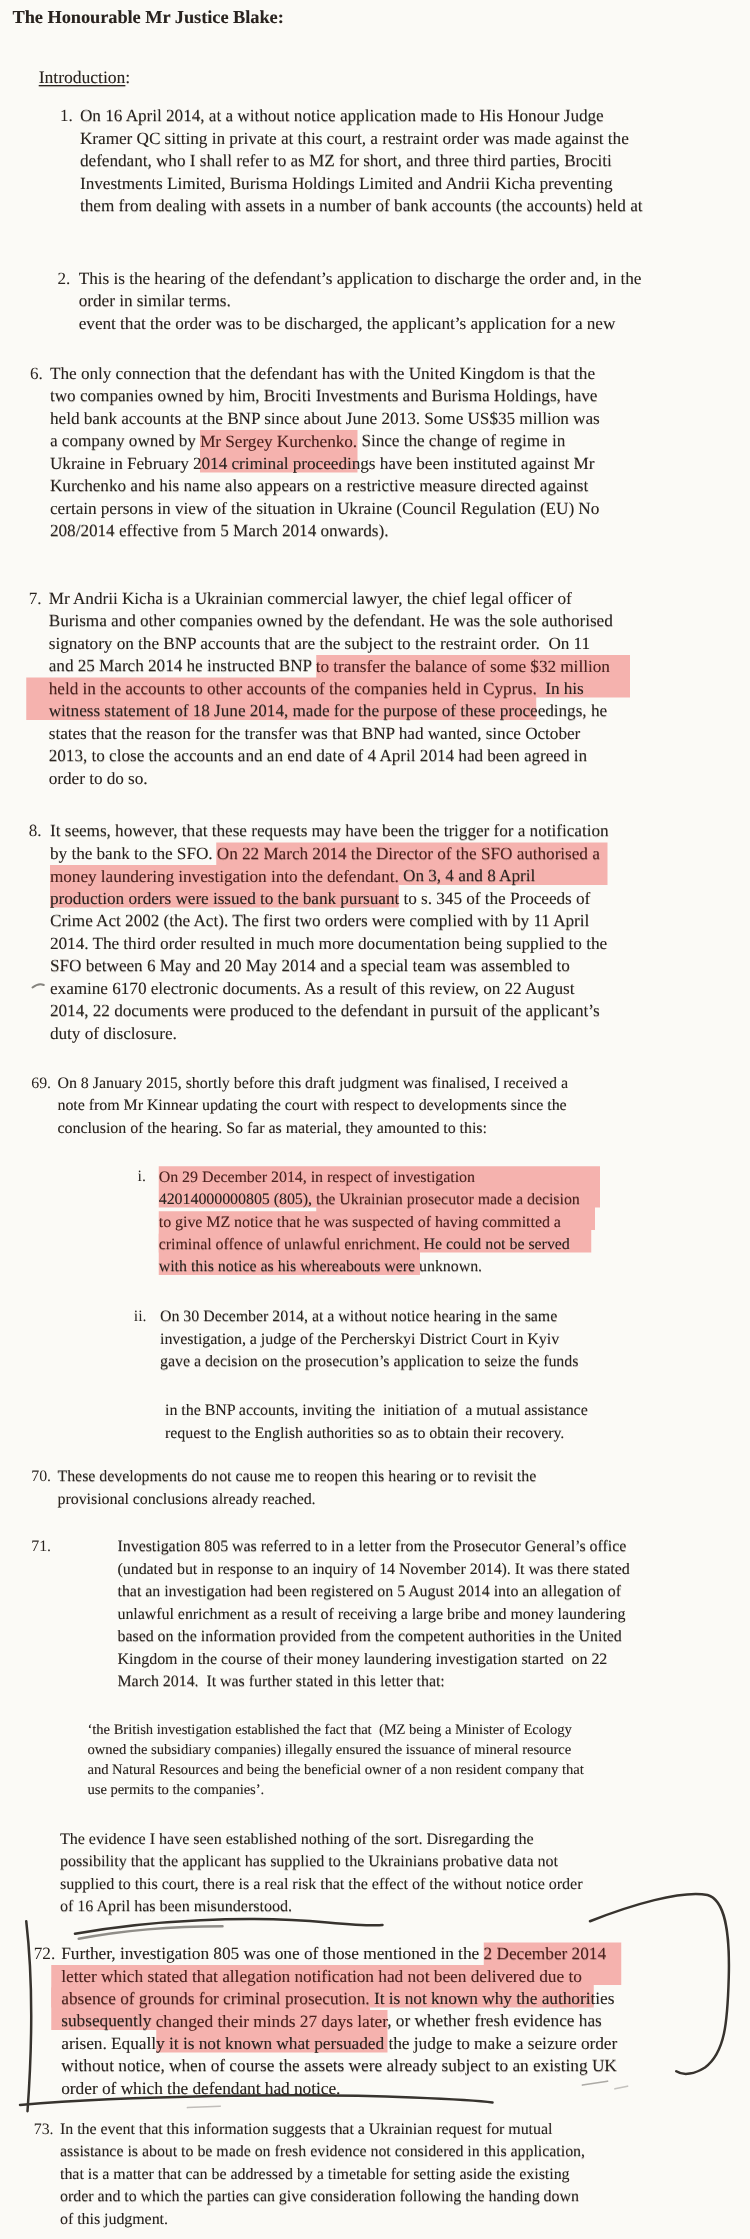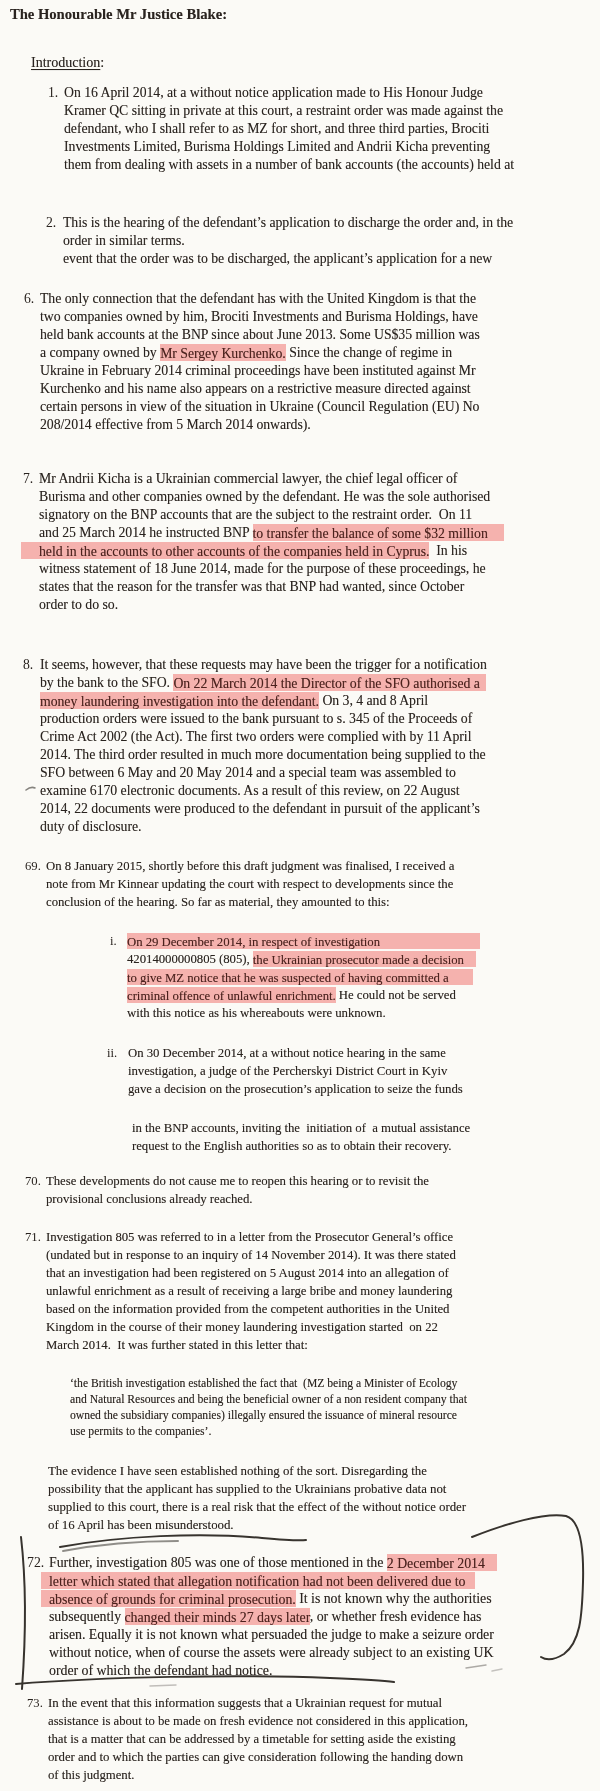--- a/index.html
+++ b/index.html
@@ -10,21 +10,21 @@
     color:#29231f;
     overflow:hidden;
   }
   .page{position:absolute;inset:0;width:600px;height:1791px;}
   .block{position:absolute;left:0;right:0;}
   .num{position:absolute;top:0;white-space:pre;}
   .line{white-space:pre;text-shadow:0.2px 0.2px 0 rgba(50,38,30,0.35);}
   .hl{
     background:#f5b2ae;
     color:#4c211d;
-    padding-top:1.5px;padding-bottom:1px;
+    padding-top:1.5px;padding-bottom:18px;
   }
   .heading{font-weight:bold;font-size:14.6px;}
   .subheading{font-size:14px;}
   .subheading .u{text-decoration:underline;text-underline-offset:2px;}
   svg.pen{position:absolute;left:0;top:0;z-index:3;pointer-events:none;}
 </style>
 </head>
 <body>
 
 <div class="page">
@@ -74,20 +74,21 @@
       <div class="block" style="top: 470px; font-size: 13.7px; line-height: 18px;">
         <span class="num" style="left: 23px;">7.</span>
         <div style="margin-left: 39px;">
           <div class="line"><span>Mr Andrii Kicha is a Ukrainian commercial lawyer, the chief legal officer of</span></div>
           <div class="line"><span>Burisma and other companies owned by the defendant. He was the sole authorised</span></div>
           <div class="line"><span>signatory on the BNP accounts that are the subject to the restraint order.  On 11</span></div>
           <div class="line"><span>and 25 March 2014 he instructed BNP </span><span class="hl" style="padding-right: 16px;">to transfer the balance of some $32 million</span></div>
           <div class="line"><span class="hl" style="padding-left: 18px; margin-left: -18px;">held in the accounts to other accounts of the companies held in Cyprus.</span><span>  In his</span></div>
           <div class="line"><span>witness statement of 18 June 2014, made for the purpose of these proceedings, he</span></div>
           <div class="line"><span>states that the reason for the transfer was that BNP had wanted, since October</span></div>
+          <div class="line"><span>2013, to close the accounts and an end date of 4 April 2014 had been agreed in</span></div>
           <div class="line"><span>order to do so.</span></div>
         </div>
       </div>
       <div class="block" style="top: 656px; font-size: 13.7px; line-height: 18px;">
         <span class="num" style="left: 23px;">8.</span>
         <div style="margin-left: 40px;">
           <div class="line"><span>It seems, however, that these requests may have been the trigger for a notification</span></div>
           <div class="line"><span>by the bank to the SFO. </span><span class="hl" style="padding-right: 6px;">On 22 March 2014 the Director of the SFO authorised a</span></div>
           <div class="line"><span class="hl">money laundering investigation into the defendant.</span><span> On 3, 4 and 8 April</span></div>
           <div class="line"><span>production orders were issued to the bank pursuant to s. 345 of the Proceeds of</span></div>
@@ -131,37 +132,37 @@
           <div class="line"><span>request to the English authorities so as to obtain their recovery.</span></div>
         </div>
       </div>
       <div class="block" style="top: 1172px; font-size: 12.7px; line-height: 18px;">
         <span class="num" style="left: 25px;">70.</span>
         <div style="margin-left: 46px;">
           <div class="line"><span>These developments do not cause me to reopen this hearing or to revisit the</span></div>
           <div class="line"><span>provisional conclusions already reached.</span></div>
         </div>
       </div>
-      <div class="block" style="top: 1228px; font-size: 12.7px; line-height: 18px;">
+      <div class="block" style="top: 1228px; font-size: 12.7px; line-height: 18px; padding-left: 48px;">
         <span class="num" style="left: 25px;">71.</span>
         <div style="margin-left: 46px;">
           <div class="line"><span>Investigation 805 was referred to in a letter from the Prosecutor General’s office</span></div>
           <div class="line"><span>(undated but in response to an inquiry of 14 November 2014). It was there stated</span></div>
           <div class="line"><span>that an investigation had been registered on 5 August 2014 into an allegation of</span></div>
           <div class="line"><span>unlawful enrichment as a result of receiving a large bribe and money laundering</span></div>
           <div class="line"><span>based on the information provided from the competent authorities in the United</span></div>
           <div class="line"><span>Kingdom in the course of their money laundering investigation started  on 22</span></div>
           <div class="line"><span>March 2014.  It was further stated in this letter that:</span></div>
         </div>
       </div>
       <div class="block" style="top: 1376px; font-size: 11.6px; line-height: 16px;">
         <div style="margin-left: 70px;">
           <div class="line"><span>‘the British investigation established the fact that  (MZ being a Minister of Ecology</span></div>
+          <div class="line"><span>owned the subsidiary companies) illegally ensured the issuance of mineral resource</span></div>
           <div class="line"><span>and Natural Resources and being the beneficial owner of a non resident company that</span></div>
-          <div class="line"><span>owned the subsidiary companies) illegally ensured the issuance of mineral resource</span></div>
           <div class="line"><span>use permits to the companies’.</span></div>
         </div>
       </div>
       <div class="block" style="top: 1462px; font-size: 12.8px; line-height: 18px;">
         <div style="margin-left: 48px;">
           <div class="line"><span>The evidence I have seen established nothing of the sort. Disregarding the</span></div>
           <div class="line"><span>possibility that the applicant has supplied to the Ukrainians probative data not</span></div>
           <div class="line"><span>supplied to this court, there is a real risk that the effect of the without notice order</span></div>
           <div class="line"><span>of 16 April has been misunderstood.</span></div>
         </div>

